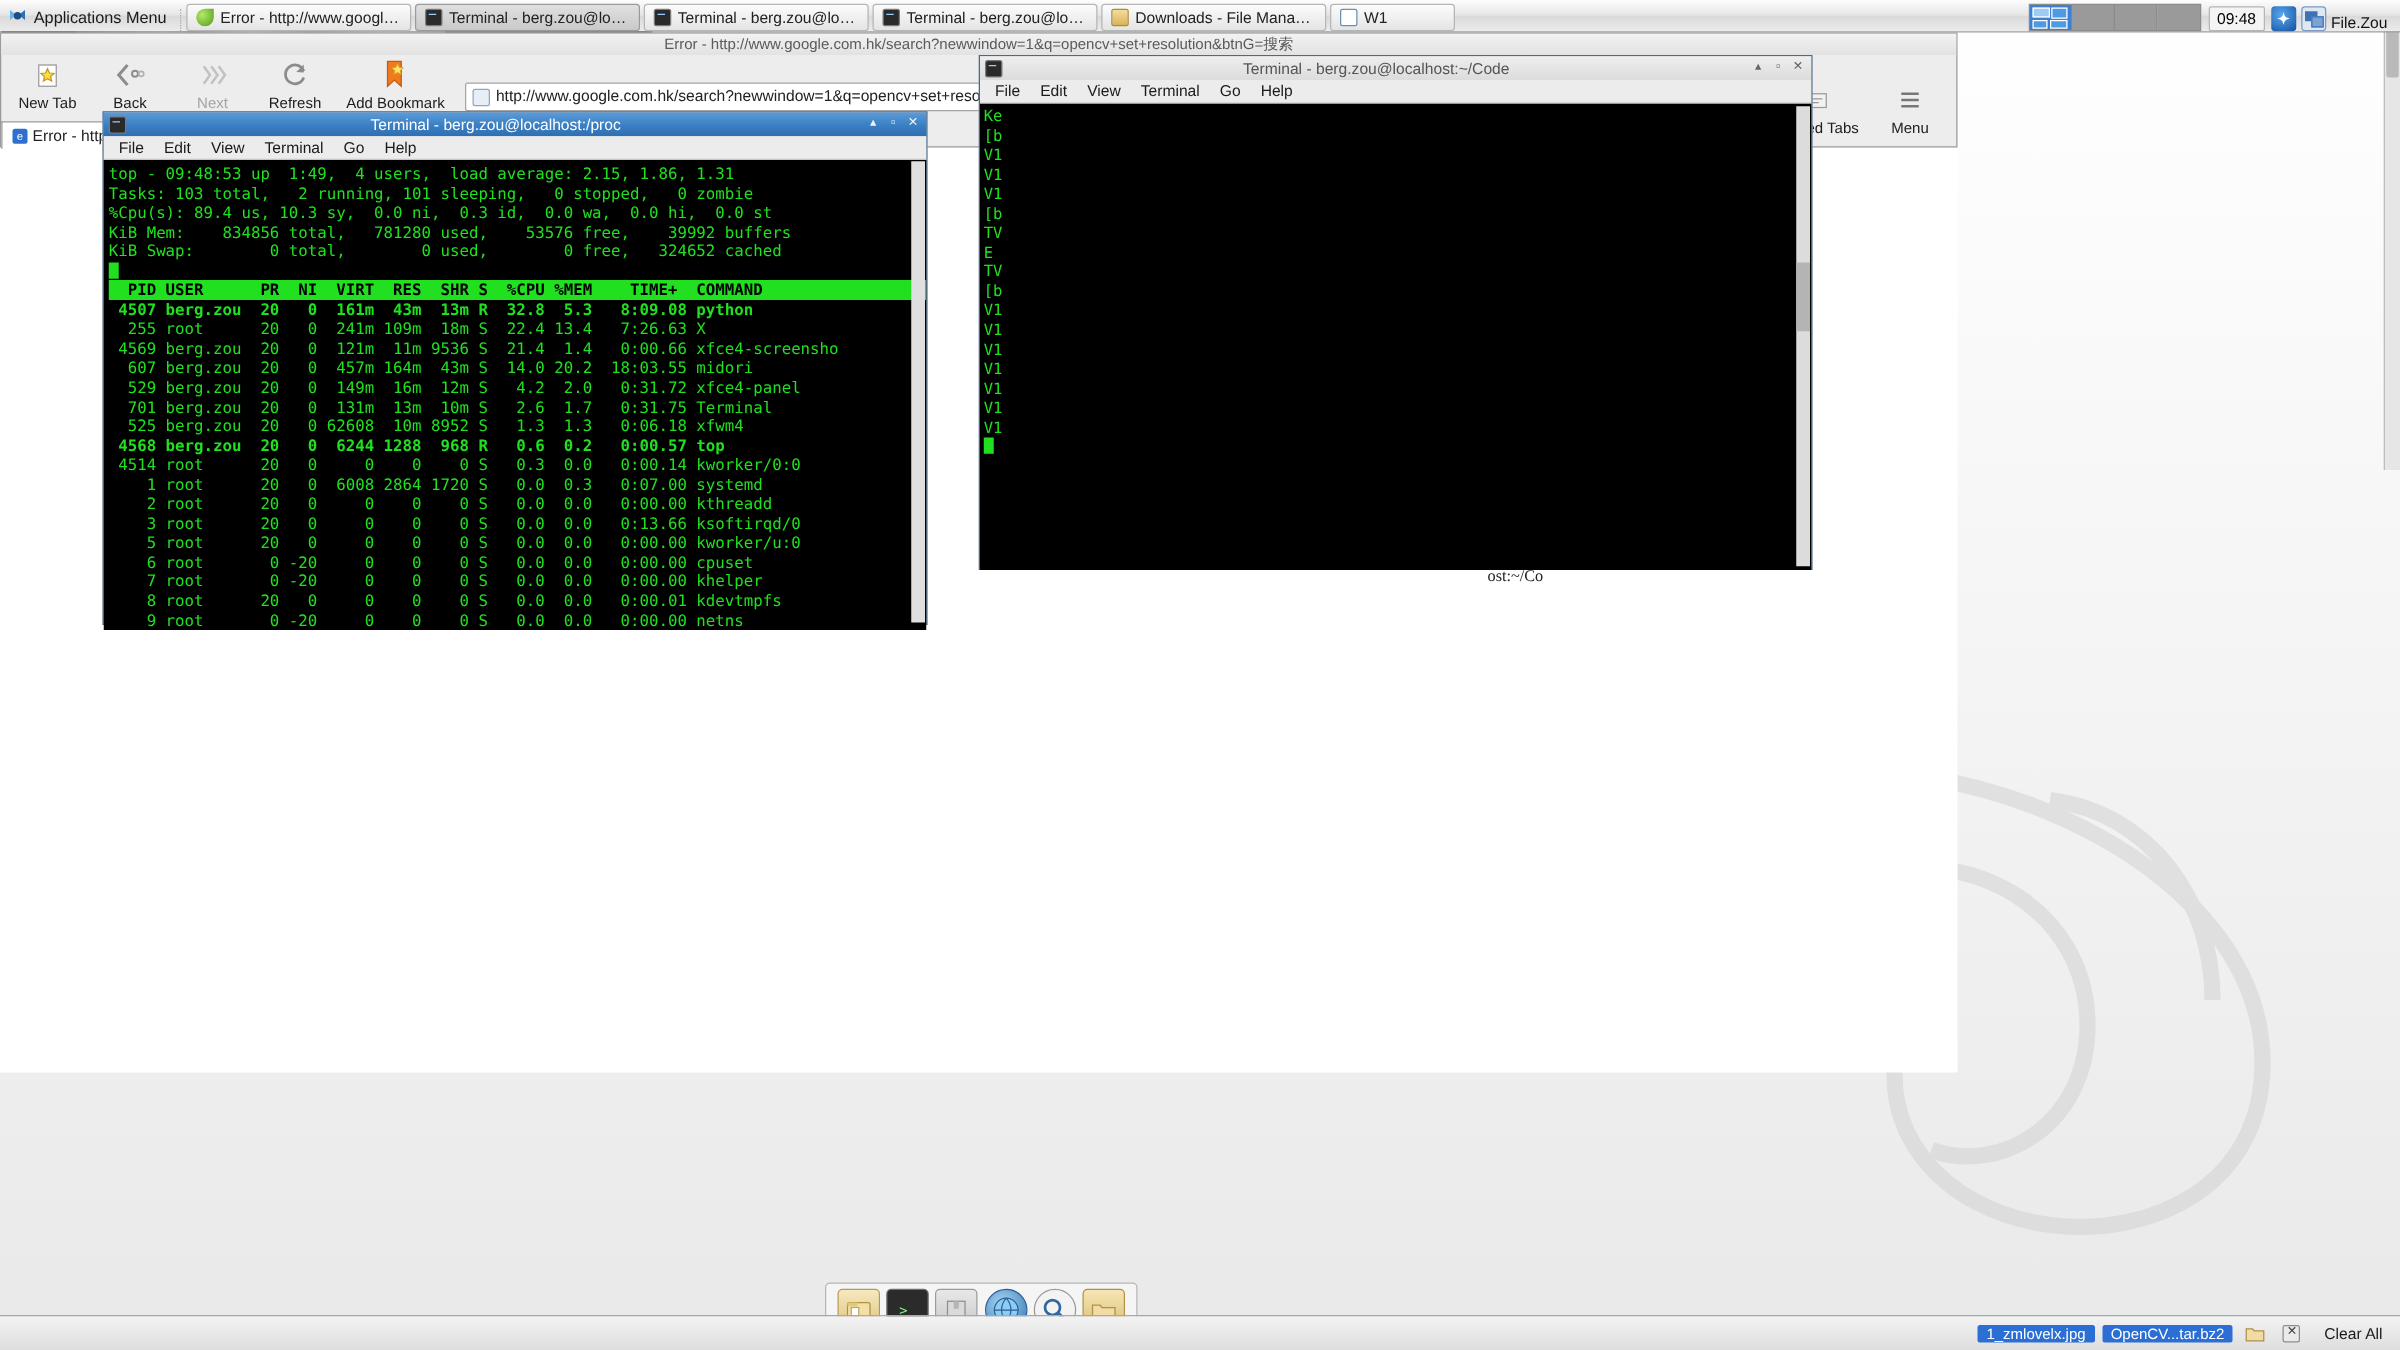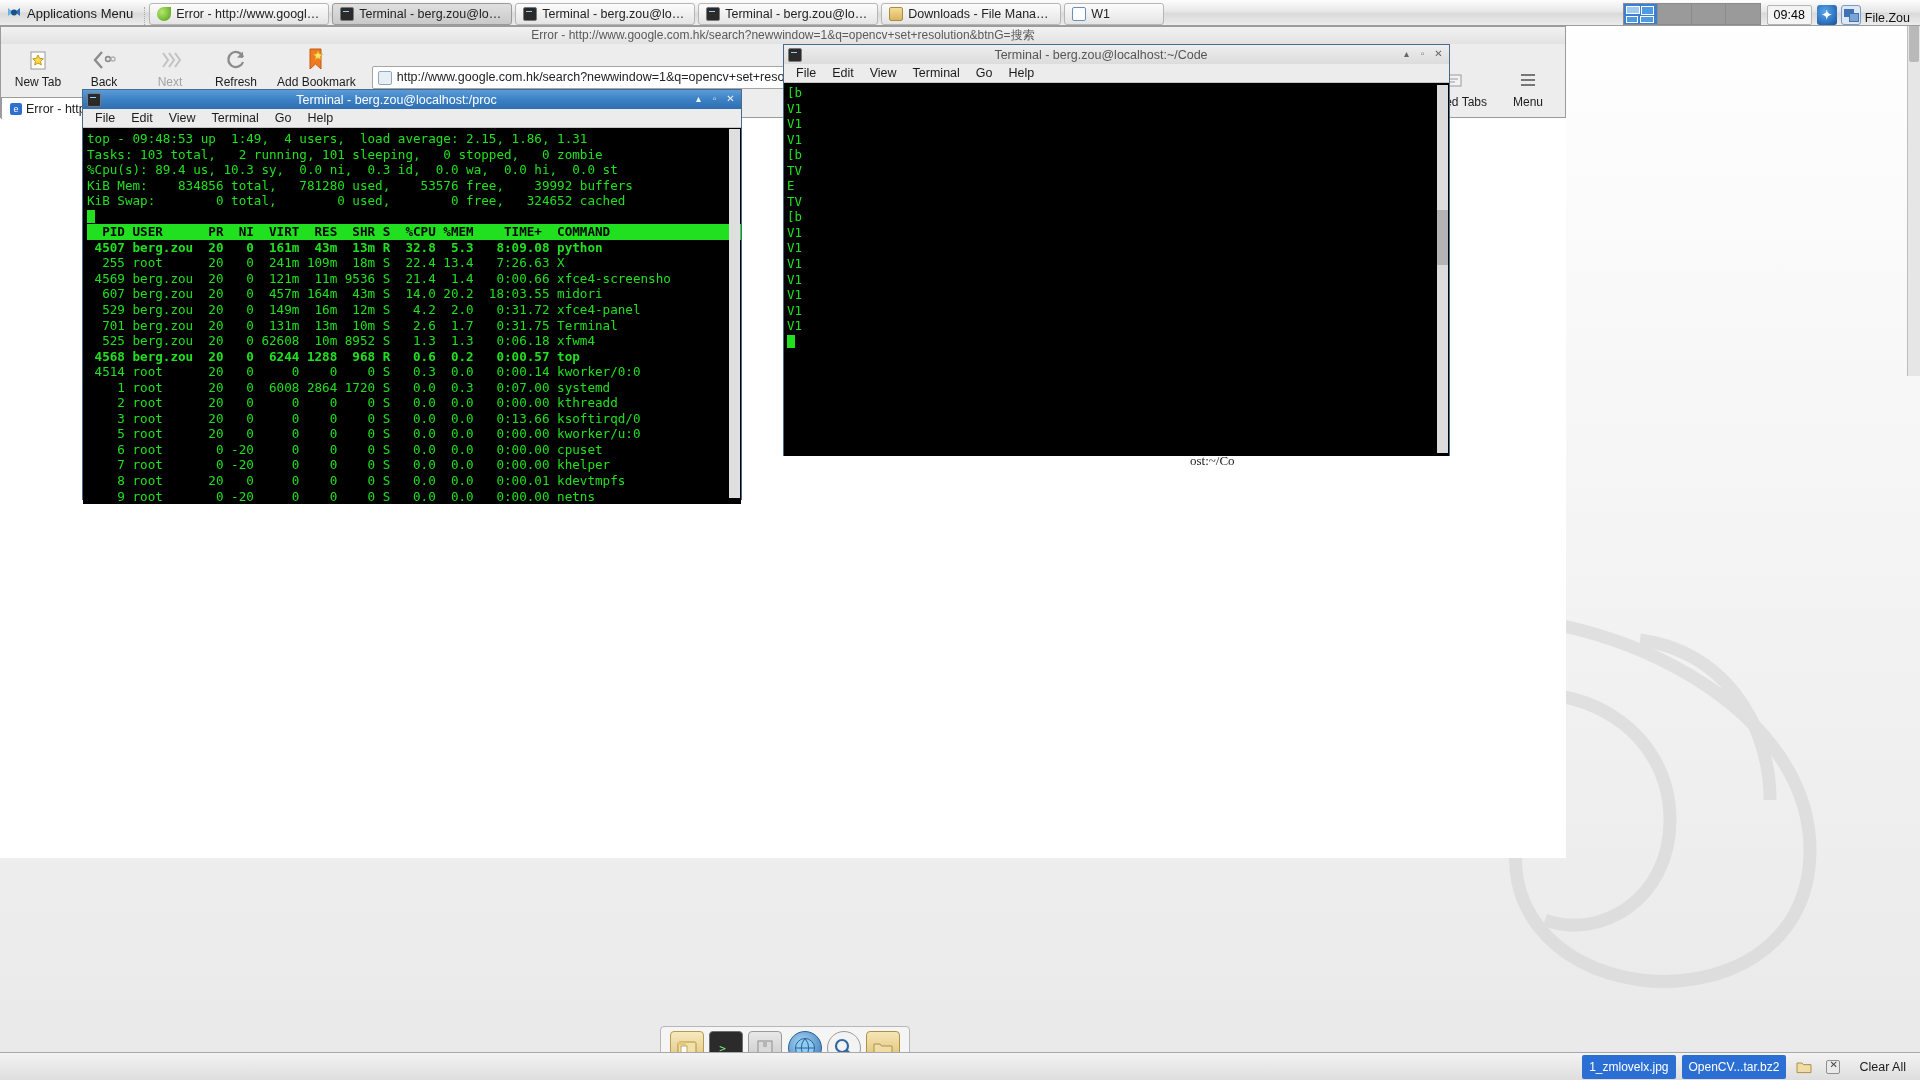--- a/index.html
+++ b/index.html
@@ -206,21 +206,21 @@
   .di-folder{ background:linear-gradient(180deg,#f6e6b6,#d9bb6c); border:1px solid #ad9148;}
 
   
   #bottom-bar {
     position:absolute; left:0; bottom:0; width:1920px; height:28px;
     background:linear-gradient(180deg,#f3f3f3,#dedede);
     border-top:1px solid #a8a8a8; display:flex; align-items:center;
     justify-content:flex-end; gap:6px; padding-right:10px; z-index:400;
   }
   .dl-chip {
-    height:24px; display:flex; align-items:center; padding:0 7px;
+    height:14px; display:flex; align-items:center; padding:0 7px;
     background:#2b6fd4; color:#fff; font-size:12px; border-radius:2px; cursor:pointer;
     white-space:nowrap;
   }
   .dl-btn { display:flex; align-items:center; gap:19px; font-size:12.5px; color:#1a1a1a; cursor:pointer; padding:0 4px;}
   .ic-clear { width:14px; height:14px; background:#eaeaea; border:1px solid #8e8e8e; border-radius:2px; position:relative;}
   .ic-clear:after{content:"✕"; position:absolute; left:2px; top:-2px; font-size:10px; color:#444;}
 </style>
 </head>
 <body>
 
@@ -425,21 +425,21 @@
     </span>
   </div>
   <div class="menubar" id="code2-menubar">
       <span>File</span>
       <span>Edit</span>
       <span>View</span>
       <span>Terminal</span>
       <span>Go</span>
       <span>Help</span>
     </div>
-  <div class="termbody" id="code2-term"><div>[b</div><div>V1</div><div>V1</div><div>V1</div><div>[b</div><div>TV</div><div></div><div>E</div><div>TV</div><div>[b</div><div>V1</div><div>V1</div><div>V1</div><div>V1</div><div>V1</div><div>V1</div><div>V1</div><div><span class="cursor-blk"></span></div></div>
+  <div class="termbody" id="code2-term"><div>Ke</div><div>[b</div><div>V1</div><div>V1</div><div>V1</div><div>[b</div><div>TV</div><div></div><div>E</div><div>TV</div><div>[b</div><div>V1</div><div>V1</div><div>V1</div><div>V1</div><div>V1</div><div>V1</div><div>V1</div><div><span class="cursor-blk"></span></div></div>
   <div id="code2-scroll">
       <div id="code2-thumb"></div>
     </div>
 </div>
 
 <div id="win-w1">
   <div id="w1-title">
     <span class="mini-icon ic-win"></span>
     <span class="wt">W1</span>
     <span class="wbtns">

